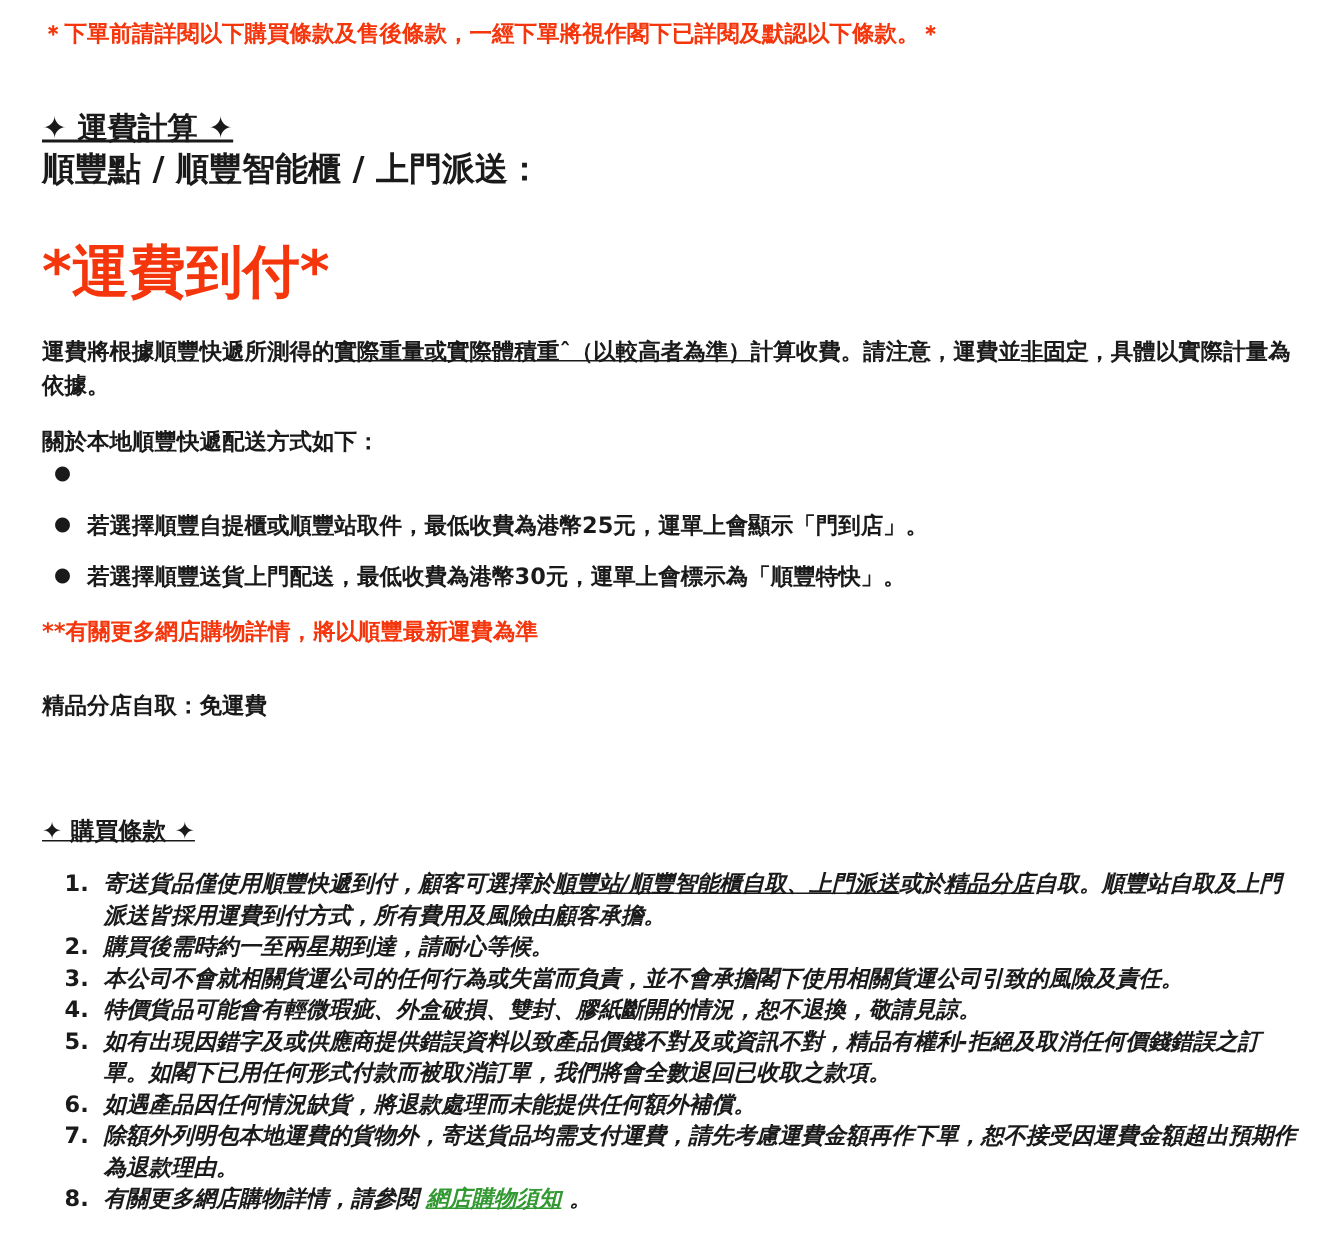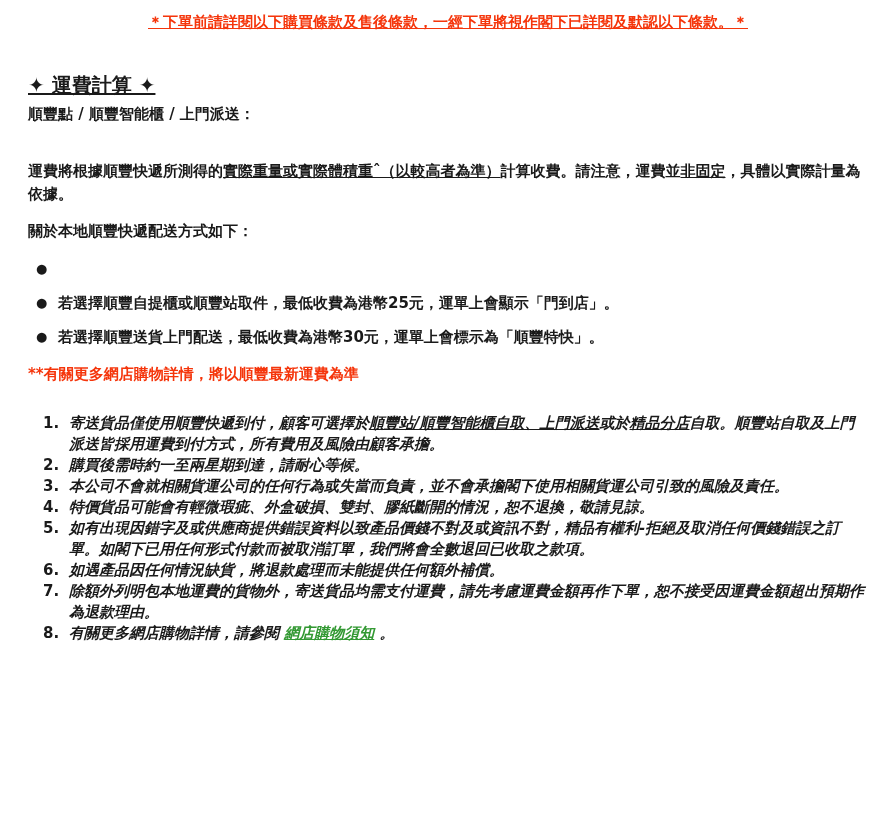--- a/index.html
+++ b/index.html
@@ -11,50 +11,48 @@
     font-weight: bold;
     color: #1a1a1a;
     overflow: hidden;
   }
   .content { padding: 12px 26px 0 28px; }
 
   .top-notice {
     color: #f5350b;
     font-size: 15px;
     line-height: 20px;
-    text-decoration: underline;
     margin-bottom: 40px;
-    text-align: center;
   }
 
   .section-heading {
     font-size: 20px;
     line-height: 26px;
     text-decoration: underline;
     margin-bottom: 2px;
   }
   .subheading {
-    font-size: 15px;
+    font-size: 22px;
     line-height: 28px;
     margin-bottom: 32px;
   }
   .cod-banner {
     color: #f5350b;
     font-size: 38px;
     line-height: 42px;
     margin-bottom: 21px;
   }
 
   .para {
     font-size: 15px;
     line-height: 23px;
     max-width: 838px;
   }
   .calc-para { margin-bottom: 14px; }
-  .delivery-intro { margin-bottom: 16px; }
+  .delivery-intro { margin-bottom: 0; }
   .u { text-decoration: underline; }
   .red { color: #f5350b; }
 
   ul.bullets { list-style: none; margin-bottom: 17px; }
   ul.bullets li {
     display: flex;
     font-size: 15px;
     line-height: 20px;
     margin: 0 0 14px 8px;
   }
@@ -97,20 +95,21 @@
 <body>
 
 <div class="content">
 
   <div class="top-notice">＊下單前請詳閱以下購買條款及售後條款，一經下單將視作閣下已詳閱及默認以下條款。＊</div>
 
   <div>
     <div class="section-heading">✦ 運費計算 ✦</div>
     <div class="subheading">順豐點 / 順豐智能櫃 / 上門派送：</div>
 
+    <div class="cod-banner">*運費到付*</div>
 
     <div class="para calc-para"><span>運費將根據順豐快遞所測得的</span><span class="u">實際重量或實際體積重ˆ（以較高者為準）</span><span>計算收費。請注意，運費並</span><span class="u">非固定</span><span>，具體以實際計量為依據。</span></div>
 
     <div class="para delivery-intro">關於本地順豐快遞配送方式如下：</div>
 
     <ul class="bullets">
       <li>
         <span class="bullet-mark">●</span>
       </li>
       <li>
@@ -118,23 +117,25 @@
         <span>若選擇順豐自提櫃或順豐站取件，最低收費為港幣25元，運單上會顯示「門到店」。</span>
       </li>
       <li>
         <span class="bullet-mark">●</span>
         <span>若選擇順豐送貨上門配送，最低收費為港幣30元，運單上會標示為「順豐特快」。</span>
       </li>
     </ul>
 
     <div class="fee-change-note">**有關更多網店購物詳情，將以順豐最新運費為準</div>
 
+    <div class="store-pickup">精品分店自取：免運費</div>
   </div>
 
   <div>
+    <div class="terms-heading">✦ 購買條款 ✦</div>
 
     <div class="terms-list">
 
       <div class="terms-item">
         <span class="num">1.</span>
         <div class="item-body"><span>寄送貨品僅使用順豐快遞到付，顧客可選擇於</span><span class="u">順豐站/順豐智能櫃自取、上門派送</span><span>或於</span><span class="u">精品分店</span><span>自取。順豐站自取及上門派送皆採用運費到付方式，所有費用及風險由顧客承擔。</span>
         </div>
       </div>
 
       <div class="terms-item">

